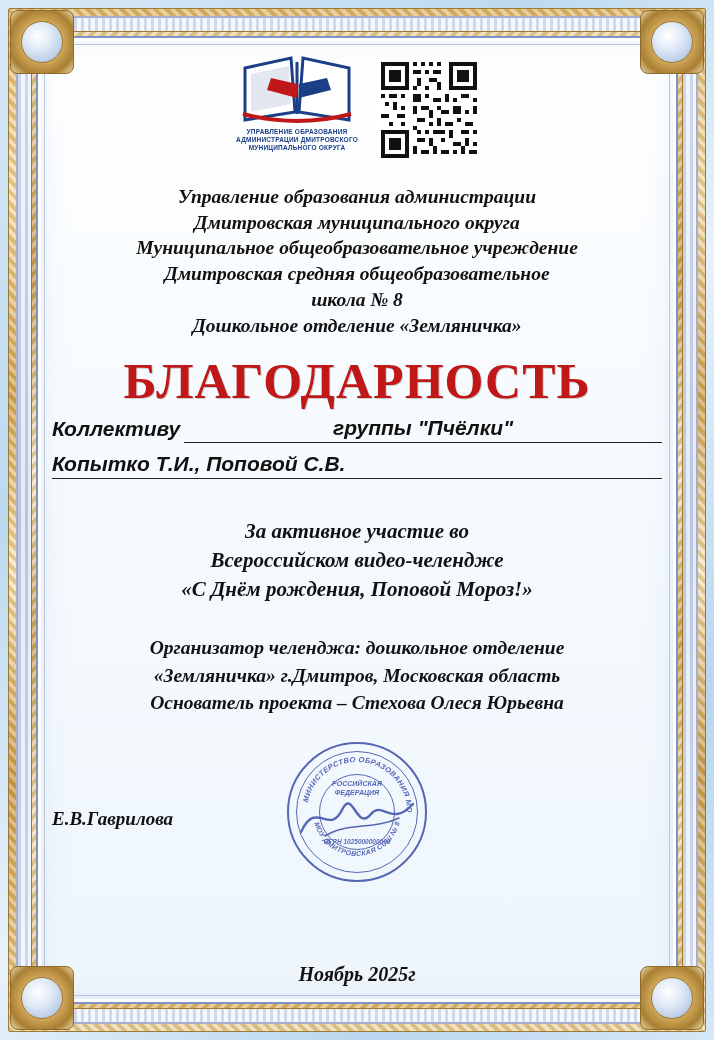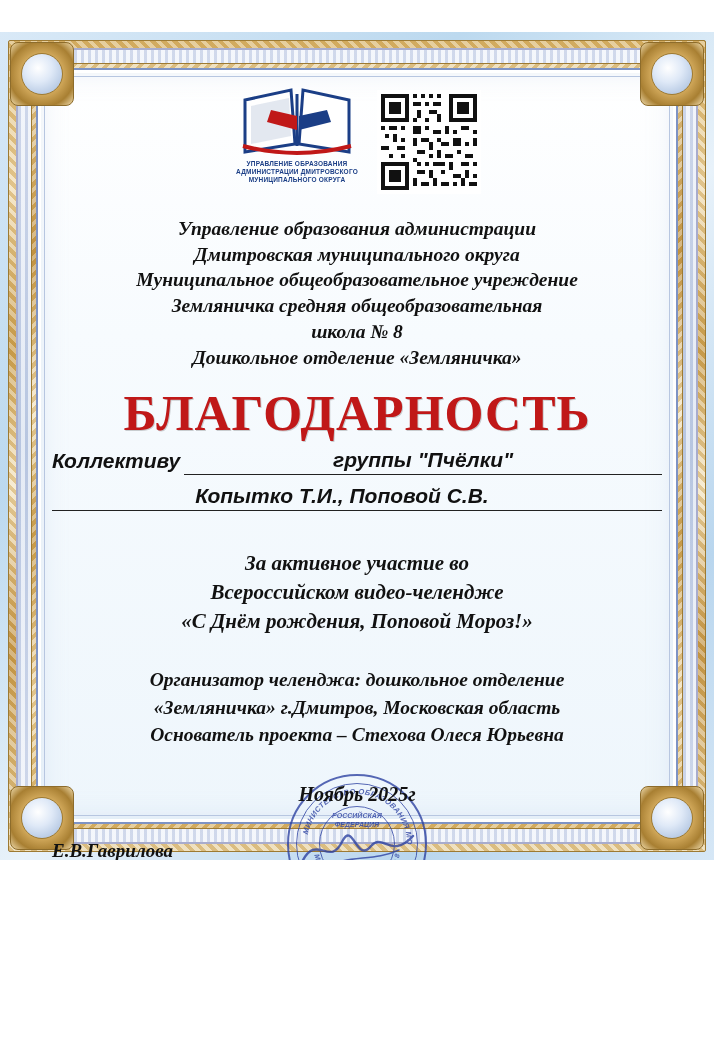--- a/index.html
+++ b/index.html
@@ -10,26 +10,25 @@
   body {
     width: 714px;
     height: 1040px;
     font-family: "Liberation Serif", serif;
     overflow: hidden;
   }
 
   .certificate {
     position: relative;
     width: 714px;
-    height: 828px;
+    height: 1040px;
     box-sizing: border-box;
     background:
       radial-gradient(ellipse at 50% 40%, #ffffff 0%, #f3f8fd 45%, #e3eef9 70%, #cfe2f4 100%);
     overflow: hidden;
-    margin-top: 32px;
   }
 
   
   .border-outer {
     position: absolute;
     inset: 0;
     background: linear-gradient(135deg, #d9e9f7 0%, #bcd9ef 30%, #e8f2fa 55%, #b9d6ee 80%, #d6e7f6 100%);
   }
   .border-band {
     position: absolute;
@@ -187,21 +186,21 @@
     padding-bottom: 2px;
   }
   .recipient-line {
     flex: 1;
     border-bottom: 1.5px solid #222;
     text-align: center;
     padding-bottom: 2px;
   }
   .recipient-line.second {
     margin-top: 5px;
-    text-align: center;
+    text-align: left;
     padding-right: 30px;
   }
   .recipient-row.second {
     margin-top: 4px;
   }
 
   .reason {
     margin-top: 38px;
     font-family: "Liberation Serif", serif;
     font-weight: bold;
@@ -408,21 +407,21 @@
               <rect x="16" y="18" width="1" height="1"></rect>
           </g>
         </svg>
       </div>
     </div>
 
     <div class="org-block">
       <div>Управление образования администрации</div>
       <div>Дмитровская муниципального округа</div>
       <div>Муниципальное общеобразовательное учреждение</div>
-      <div>Земляничка средняя общеобразовательная</div>
+      <div>Дмитровская средняя общеобразовательное</div>
       <div>школа № 8</div>
       <div>Дошкольное отделение «Земляничка»</div>
     </div>
 
     <div class="title">БЛАГОДАРНОСТЬ</div>
 
     <div class="recipient">
       <div class="recipient-row">
         <span class="recipient-label">Коллективу</span>
         <span class="recipient-line">группы "Пчёлки"</span>

